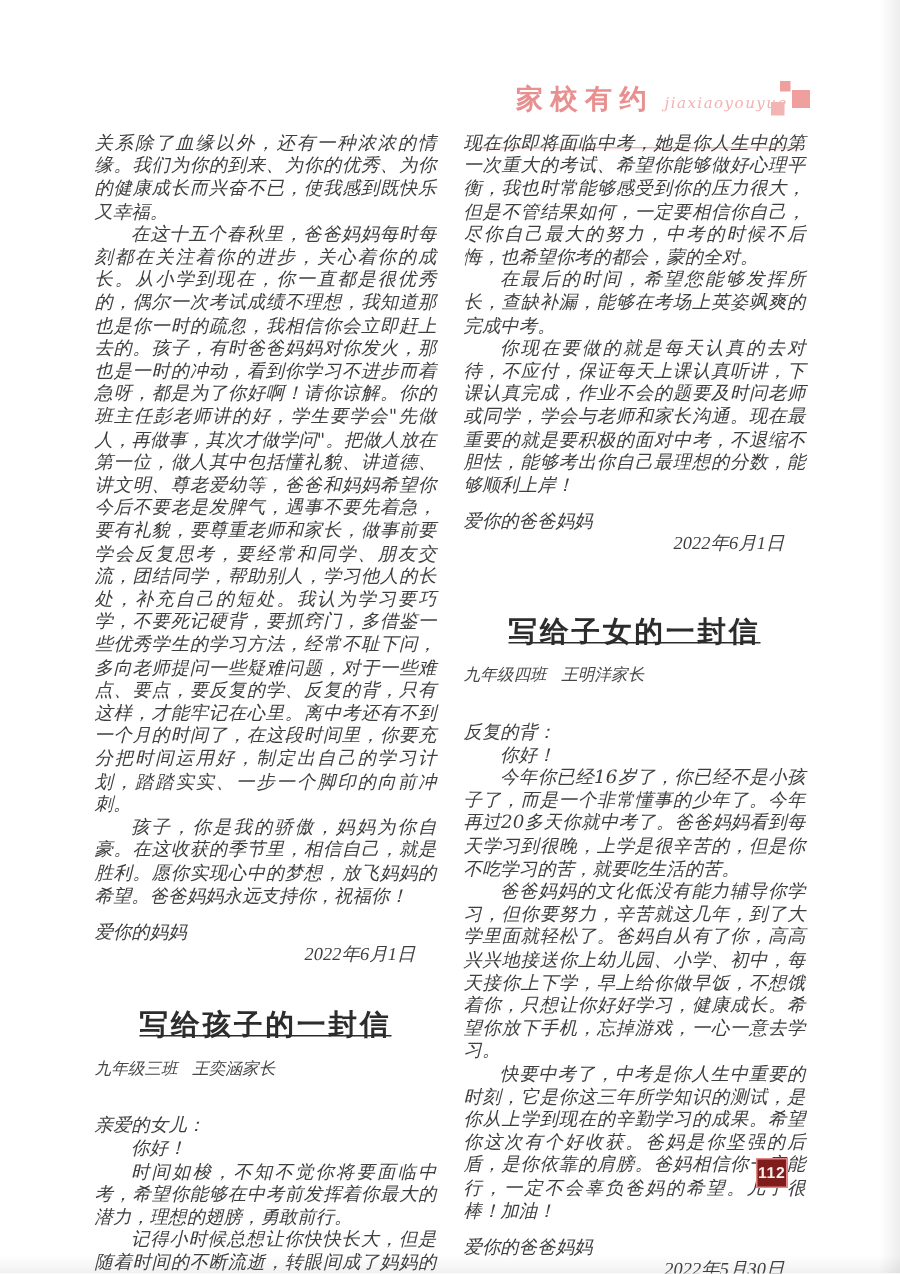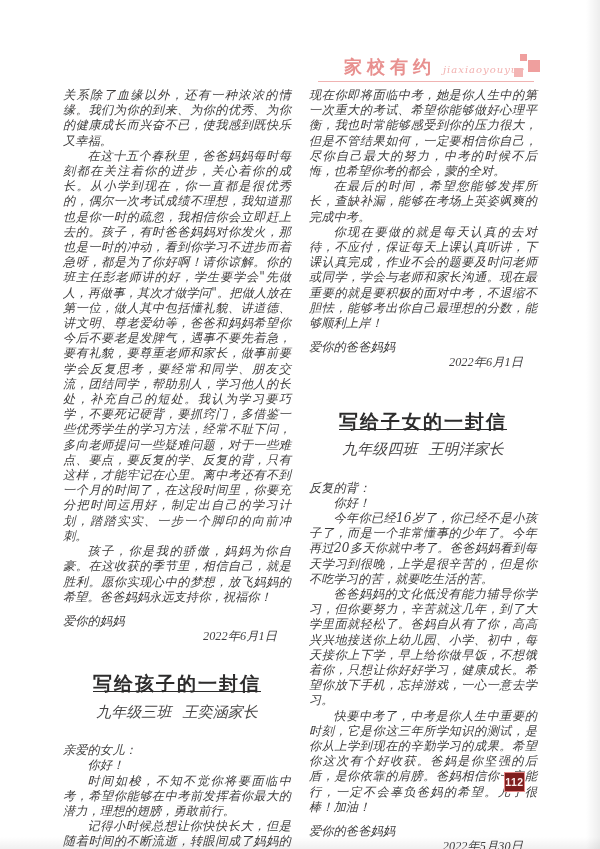--- a/index.html
+++ b/index.html
@@ -21,21 +21,21 @@
   .edge-bottom {
     position:absolute; bottom:0; left:0; width:100%; height:12px;
     background:linear-gradient(to bottom,rgba(0,0,0,0) 0%,rgba(0,0,0,0.06) 100%);
   }
 
   
   .header {
     position:absolute; top:58px; left:318px; width:216px;
     display:flex; align-items:flex-end; gap:7px;
     border-bottom:1.5px solid #f0b3b2;
-    padding-bottom:5px;
+    padding-bottom:22px;
   }
   .header-title {
     font-size:18px; font-weight:bold; letter-spacing:5px;
     color:#e8908f; white-space:nowrap; line-height:1;
     margin-left:26px;
   }
   .header-sub {
     font-size:10px; font-style:italic; letter-spacing:1px;
     color:#f2b1b0; line-height:1.2; white-space:nowrap;
   }
@@ -65,21 +65,21 @@
   .letter-title {
     font-style:normal;
     text-align:center; font-size:19px; font-weight:bold;
     letter-spacing:2px; color:#2d2c2c;
     margin:27px 0 9px 0 !important;
     line-height:1.3;
     text-decoration:underline;
   }
   .letter-title-2 { margin-top:38px !important; }
   .byline {
-    text-align:center; font-size:15px; color:#474646;
+    font-size:11px; color:#474646;
     margin-bottom:23px !important; word-spacing:6px;
   }
   .salutation { text-indent:0; }
 
   
   .page-badge {
     position:absolute; left:504px; top:772px;
     width:21px; height:20px;
     background:#7f1d1d; border:1px solid #e38887;
     box-sizing:border-box;

